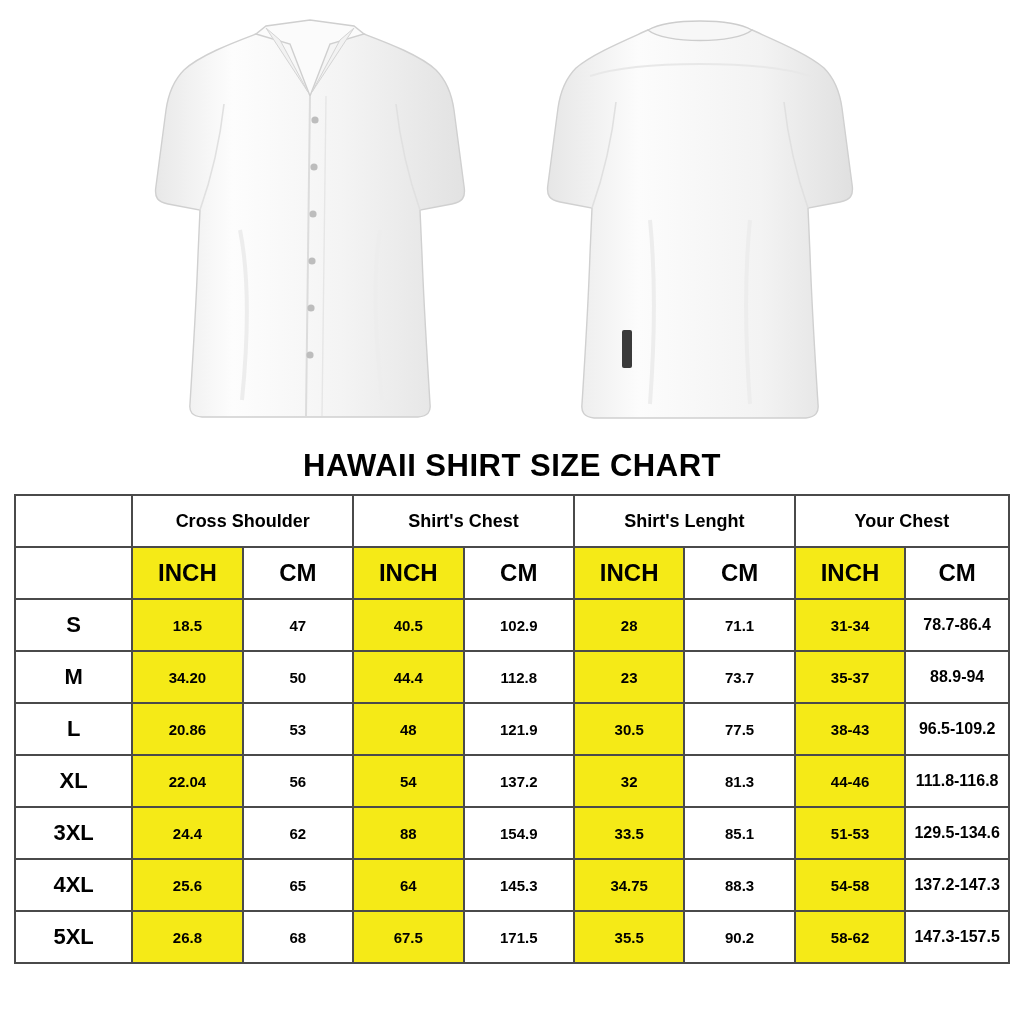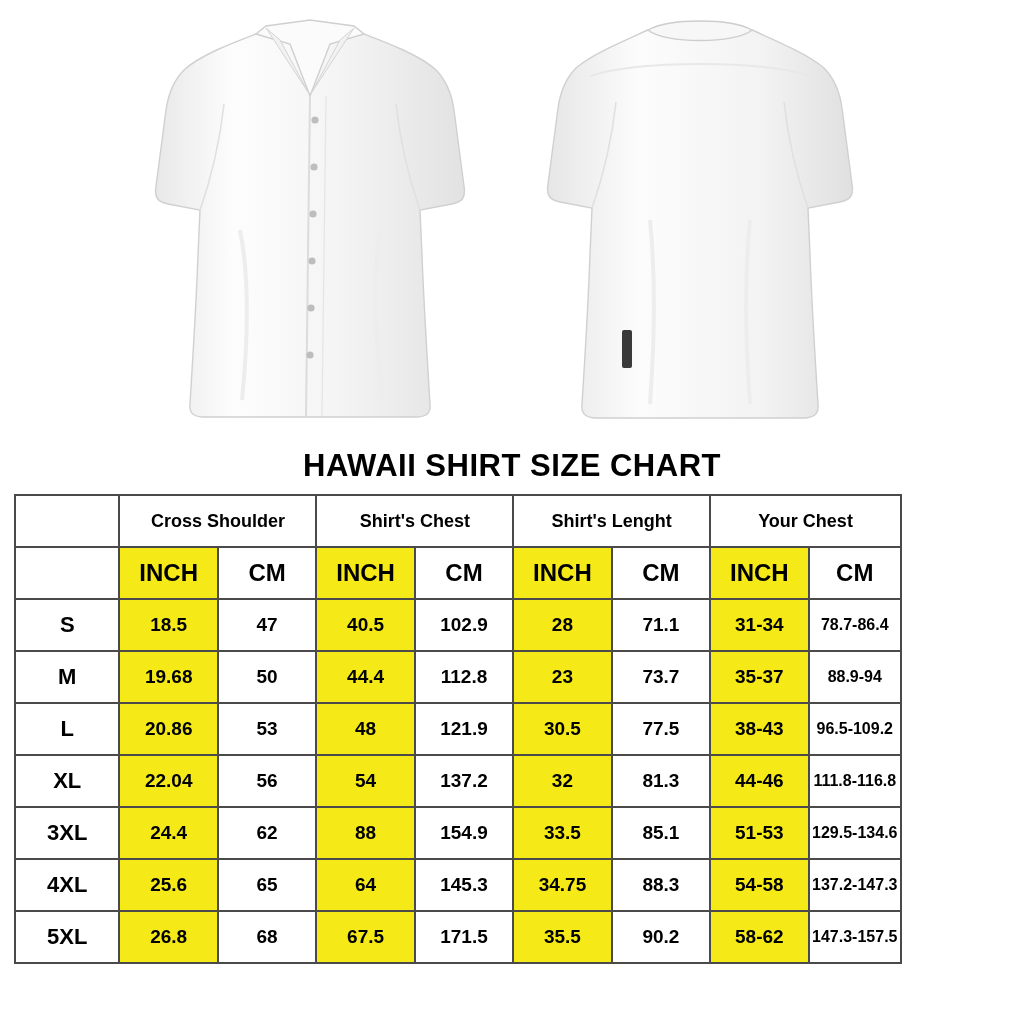--- a/index.html
+++ b/index.html
@@ -44,21 +44,21 @@
     font-family: "Liberation Sans", sans-serif;
   }
 
   
   .table-wrap {
     padding: 0 14px;
   }
   table.size-chart {
     border-collapse: collapse;
     table-layout: fixed;
-    width: 888px;
+    width: 996px;
     background: #ffffff;
     border-radius: 16px;
   }
   table.size-chart td, table.size-chart th {
     border: 2px solid #4a4a4a;
     text-align: center;
     vertical-align: middle;
     font-family: "Liberation Sans", sans-serif;
     padding: 0;
     height: 50px;
@@ -75,21 +75,21 @@
   td.unit {
     font-size: 24px;
     font-weight: bold;
     height: 44px;
   }
   td.sizecell {
     font-size: 22px;
     font-weight: bold;
   }
   td.val {
-    font-size: 19px;
+    font-size: 15px;
     font-weight: bold;
   }
   td.val-small {
     font-size: 16px;
     font-weight: bold;
   }
   .hl {
     background: #f5ea17;
   }
   .blank {
@@ -204,21 +204,21 @@
           <td class="val">47</td>
           <td class="val hl">40.5</td>
           <td class="val">102.9</td>
           <td class="val hl">28</td>
           <td class="val">71.1</td>
           <td class="val hl">31-34</td>
           <td class="val-small">78.7-86.4</td>
         </tr>
         <tr>
           <td class="sizecell">M</td>
-          <td class="val hl">19.68</td>
+          <td class="val hl">34.20</td>
           <td class="val">50</td>
           <td class="val hl">44.4</td>
           <td class="val">112.8</td>
           <td class="val hl">23</td>
           <td class="val">73.7</td>
           <td class="val hl">35-37</td>
           <td class="val-small">88.9-94</td>
         </tr>
         <tr>
           <td class="sizecell">L</td>

